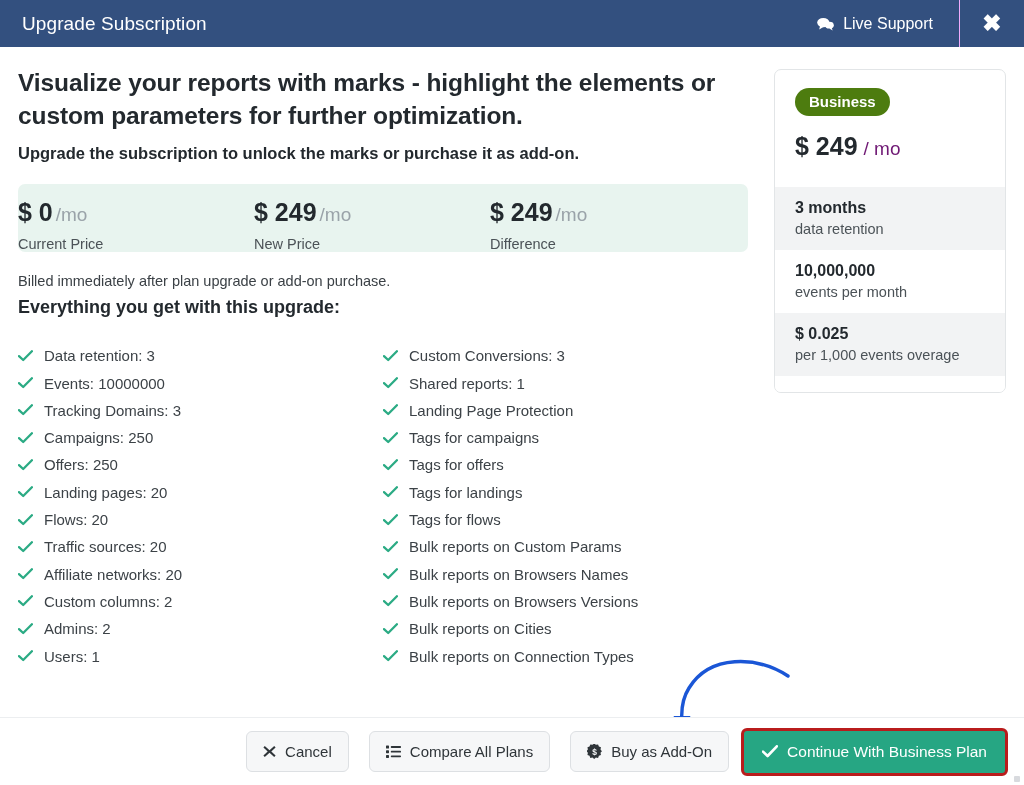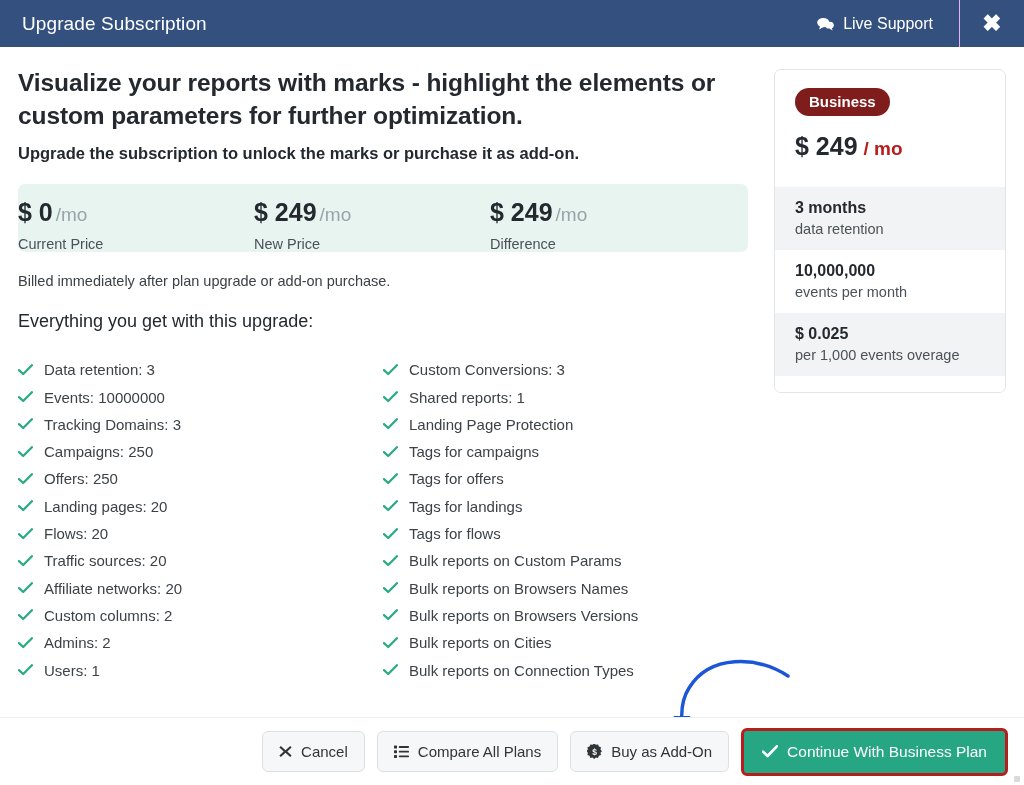--- a/index.html
+++ b/index.html
@@ -105,23 +105,23 @@
   }
   .billed-note {
     font-size: 14.5px;
     color: #3b4146;
     margin-top: 21px;
   }
 
   
   .features-title {
     font-size: 18px;
-    font-weight: normal;
+    font-weight: bold;
     color: #23292e;
-    margin-top: 22px;
+    margin-top: 8px;
   }
   .features {
     margin-top: 24px;
     display: flex;
   }
   .fcol { width: 50%; }
   .fitem {
     display: flex;
     align-items: center;
     gap: 11px;
@@ -134,39 +134,39 @@
   
   .plan-card {
     border: 1px solid #e2e5e7;
     border-radius: 7px;
     overflow: hidden;
     background: #fff;
   }
   .plan-head { padding: 18px 20px 26px 20px; }
   .badge {
     display: inline-block;
-    background: #7f1d1d;
+    background: #4d7c0f;
     color: #fff;
     font-size: 15px;
     font-weight: bold;
     border-radius: 14px;
     padding: 5px 14px 6px 14px;
     text-align: right;
   }
   .plan-price {
     margin-top: 16px;
     font-size: 25px;
     font-weight: bold;
     color: #23292e;
     white-space: nowrap;
   }
   .plan-price .per {
     font-size: 19px;
-    font-weight: bold;
-    color: #b91c1c;
+    font-weight: normal;
+    color: #701a75;
     margin-left: 6px;
   }
   .plan-row { padding: 12px 20px 13px 20px; }
   .plan-row.shaded { background: #f2f3f4; }
   .plan-row .big { font-size: 16px; font-weight: bold; color: #23292e; }
   .plan-row .small { font-size: 14.5px; color: #4b5257; margin-top: 4px; }
   .plan-foot { height: 16px; background: #fff; }
 
   
   .footer {
@@ -189,20 +189,21 @@
     border-radius: 6px;
     cursor: pointer;
     white-space: nowrap;
     font-family: "Liberation Sans", sans-serif;
   }
   .btn-light {
     background: #f6f7f8;
     border: 1px solid #dde0e3;
     color: #2f3539;
     padding: 11px 16px;
+    margin-left: 8px;
   }
   .btn-primary {
     background: #26a683;
     border: 3px solid #b91c1c;
     color: #ffffff;
     padding: 12px 18px;
     font-size: 15.5px;
   }
   .bico { display: inline-block; line-height: 0; }
 

